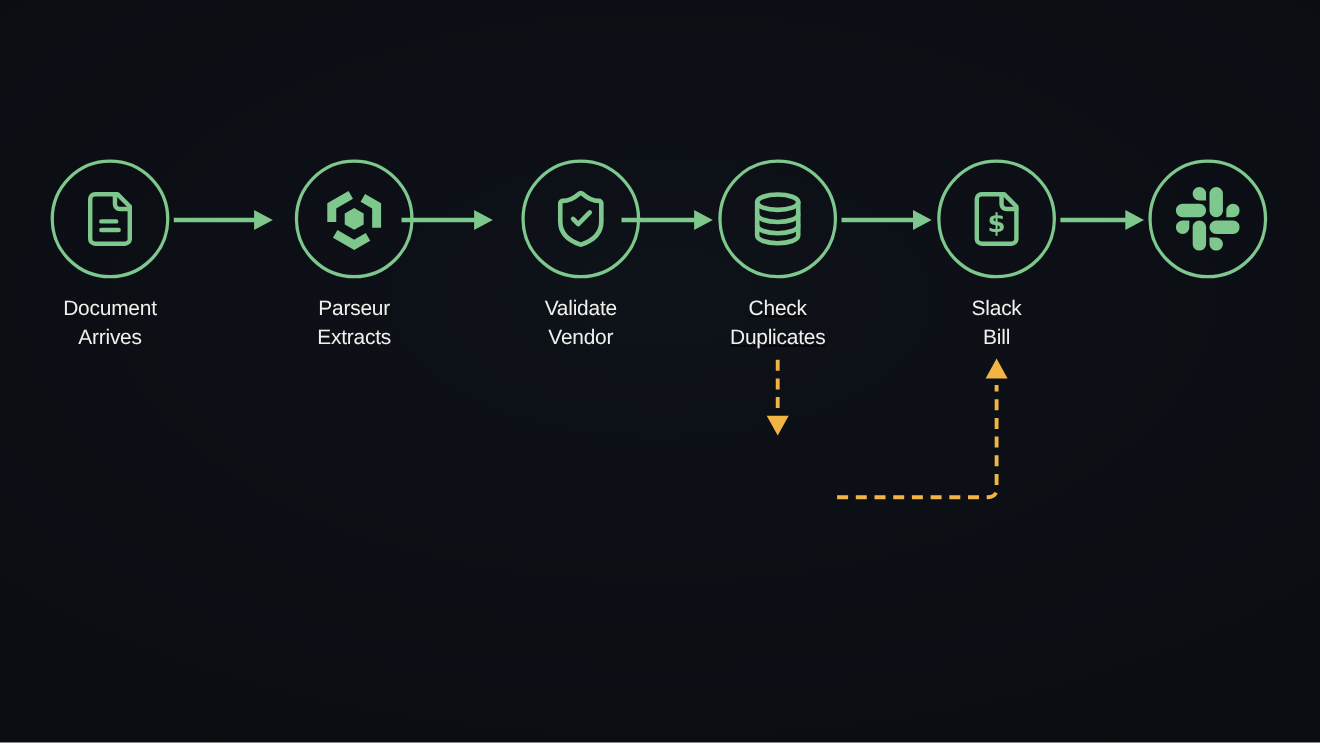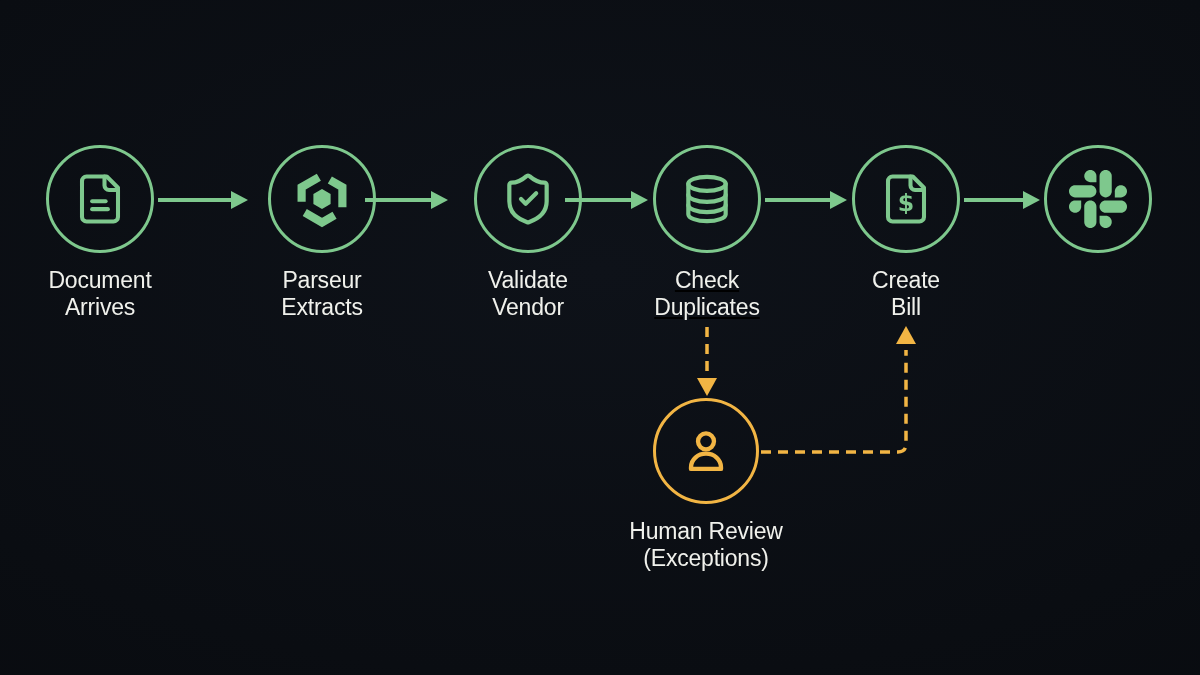--- a/index.html
+++ b/index.html
@@ -25,21 +25,21 @@
   .circle{
     width:108px;height:108px;
     margin:0 auto;
     border:3.5px solid var(--flow-green);
     border-radius:50%;
     display:flex;align-items:center;justify-content:center;
   }
   .circle.orange{width:106px;height:106px;border-color:var(--exception-orange);}
   .label{
     margin-top:14px;
-    font-size:23px;
+    font-size:19px;
     line-height:27px;
     font-weight:500;
     letter-spacing:-0.2px;
     color:var(--label-text);
     white-space:pre-line;
   }
   .stroke-icon{stroke:var(--flow-green);fill:none;stroke-width:1.8;stroke-linecap:round;stroke-linejoin:round;}
   .stroke-icon-orange{stroke:var(--exception-orange);fill:none;stroke-width:1.8;stroke-linecap:round;stroke-linejoin:round;}
   .green-line{stroke:var(--flow-green);stroke-width:4;}
   .green-head{fill:var(--flow-green);}
@@ -139,43 +139,33 @@
   </div>
 
   <div class="node" style="left:906px;top:145px;">
     <div class="circle">
       <svg class="stroke-icon" width="54" height="54" viewBox="0 0 24 24">
         <path d="M15 2H6a2 2 0 0 0-2 2v16a2 2 0 0 0 2 2h12a2 2 0 0 0 2-2V7Z"></path>
         <path d="M14 2v4a2 2 0 0 0 2 2h4"></path>
         <text class="dollar-glyph" x="12" y="17.2" text-anchor="middle" stroke="none">$</text>
       </svg>
     </div>
-    <div class="label">Create
+    <div class="label">Slack
 Bill</div>
   </div>
 
   <div class="node" style="left:1098px;top:145px;">
     <div class="circle">
       <svg width="58" height="58" viewBox="0 0 122.8 122.8">
         <path class="slack-fill" d="M25.8 77.6c0 7.1-5.8 12.9-12.9 12.9S0 84.7 0 77.6s5.8-12.9 12.9-12.9h12.9v12.9z"></path>
         <path class="slack-fill" d="M32.3 77.6c0-7.1 5.8-12.9 12.9-12.9s12.9 5.8 12.9 12.9v32.3c0 7.1-5.8 12.9-12.9 12.9s-12.9-5.8-12.9-12.9V77.6z"></path>
         <path class="slack-fill" d="M45.2 25.8c-7.1 0-12.9-5.8-12.9-12.9S38.1 0 45.2 0s12.9 5.8 12.9 12.9v12.9H45.2z"></path>
         <path class="slack-fill" d="M45.2 32.3c7.1 0 12.9 5.8 12.9 12.9s-5.8 12.9-12.9 12.9H12.9C5.8 58.1 0 52.3 0 45.2s5.8-12.9 12.9-12.9h32.3z"></path>
         <path class="slack-fill" d="M97 45.2c0-7.1 5.8-12.9 12.9-12.9s12.9 5.8 12.9 12.9-5.8 12.9-12.9 12.9H97V45.2z"></path>
         <path class="slack-fill" d="M90.5 45.2c0 7.1-5.8 12.9-12.9 12.9s-12.9-5.8-12.9-12.9V12.9C64.7 5.8 70.5 0 77.6 0s12.9 5.8 12.9 12.9v32.3z"></path>
         <path class="slack-fill" d="M77.6 97c7.1 0 12.9 5.8 12.9 12.9s-5.8 12.9-12.9 12.9-12.9-5.8-12.9-12.9V97h12.9z"></path>
         <path class="slack-fill" d="M77.6 90.5c-7.1 0-12.9-5.8-12.9-12.9s5.8-12.9 12.9-12.9h32.3c7.1 0 12.9 5.8 12.9 12.9s-5.8 12.9-12.9 12.9H77.6z"></path>
       </svg>
     </div>
   </div>
 
-  <div class="node" style="left:706px;top:398px;">
-    <div class="circle orange">
-      <svg class="stroke-icon-orange" width="58" height="58" viewBox="0 0 24 24">
-        <circle cx="12" cy="8" r="3.3"></circle>
-        <path d="M5.8 19.4v-0.7c0-3.2 2.8-5.6 6.2-5.6s6.2 2.4 6.2 5.6v0.7z"></path>
-      </svg>
-    </div>
-    <div class="label">Human Review
-(Exceptions)</div>
-  </div>
 
 </div>
 
 </body></html>

